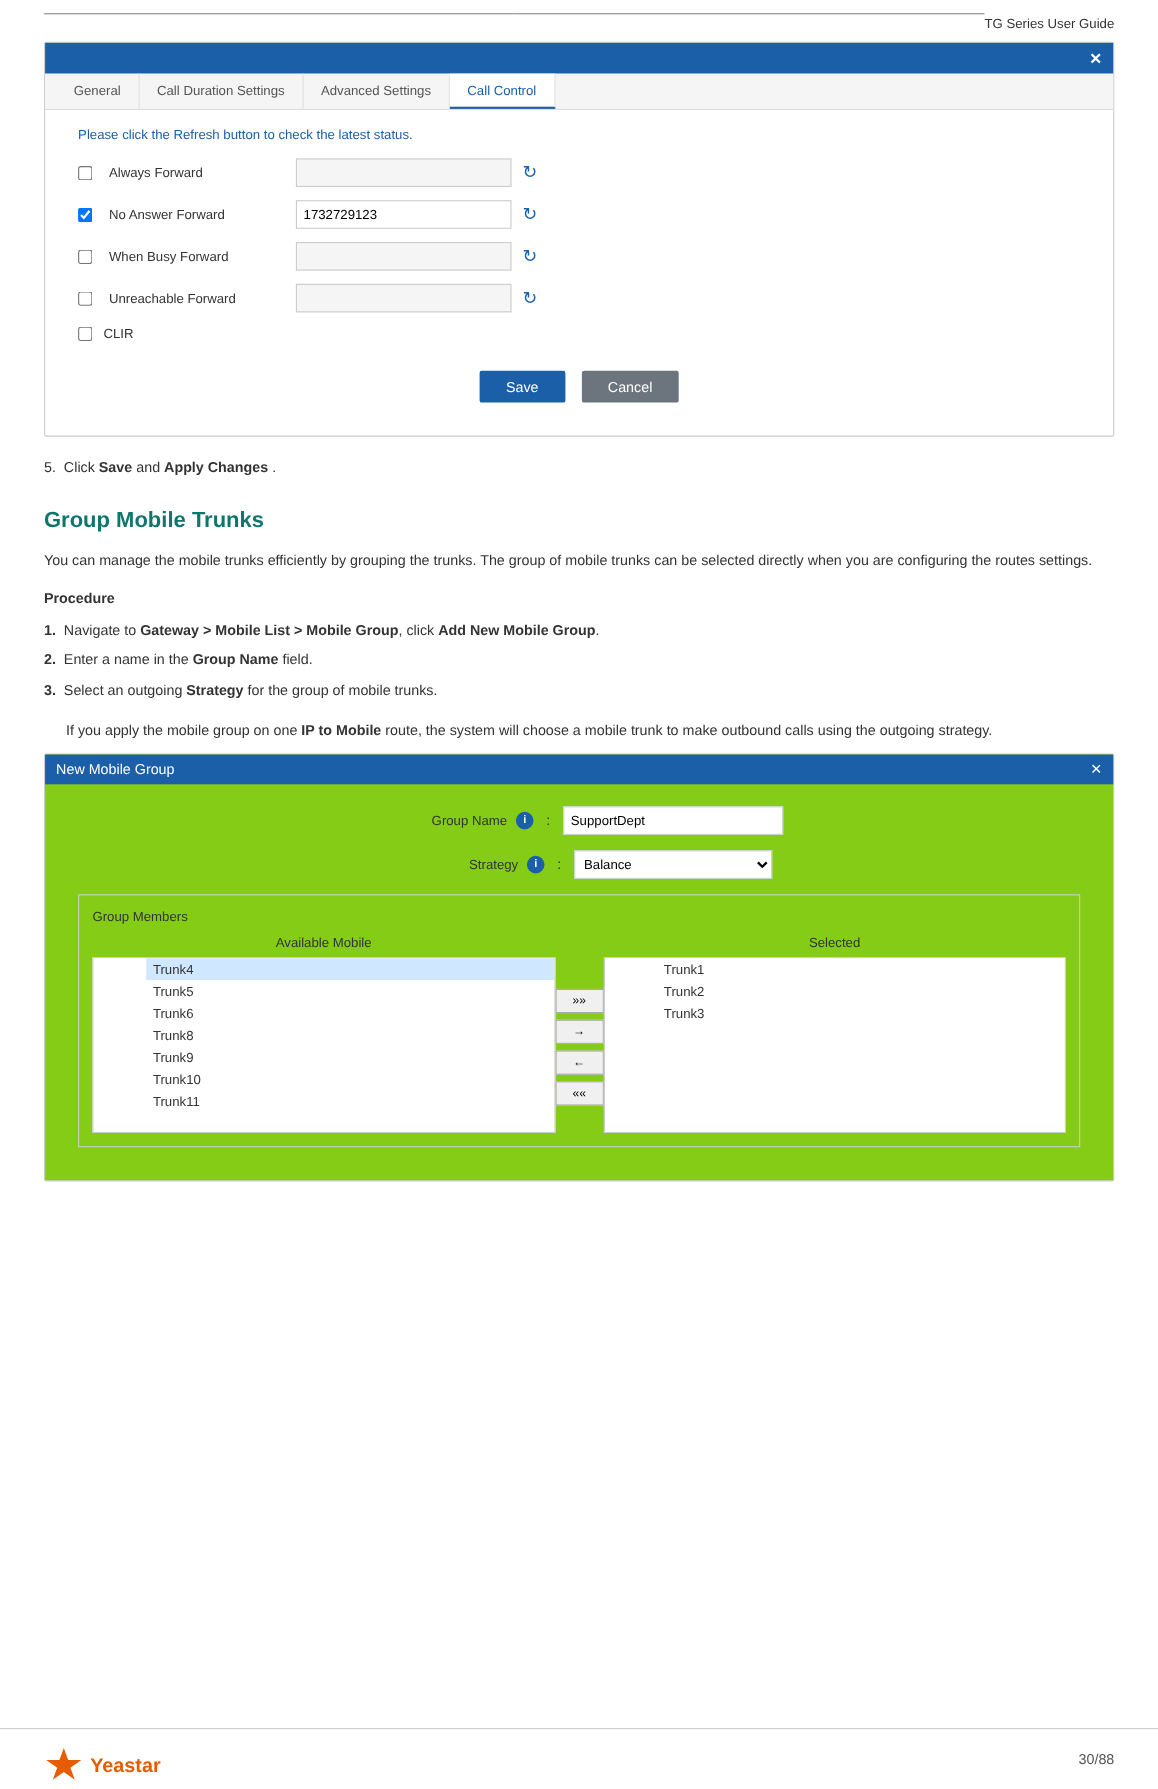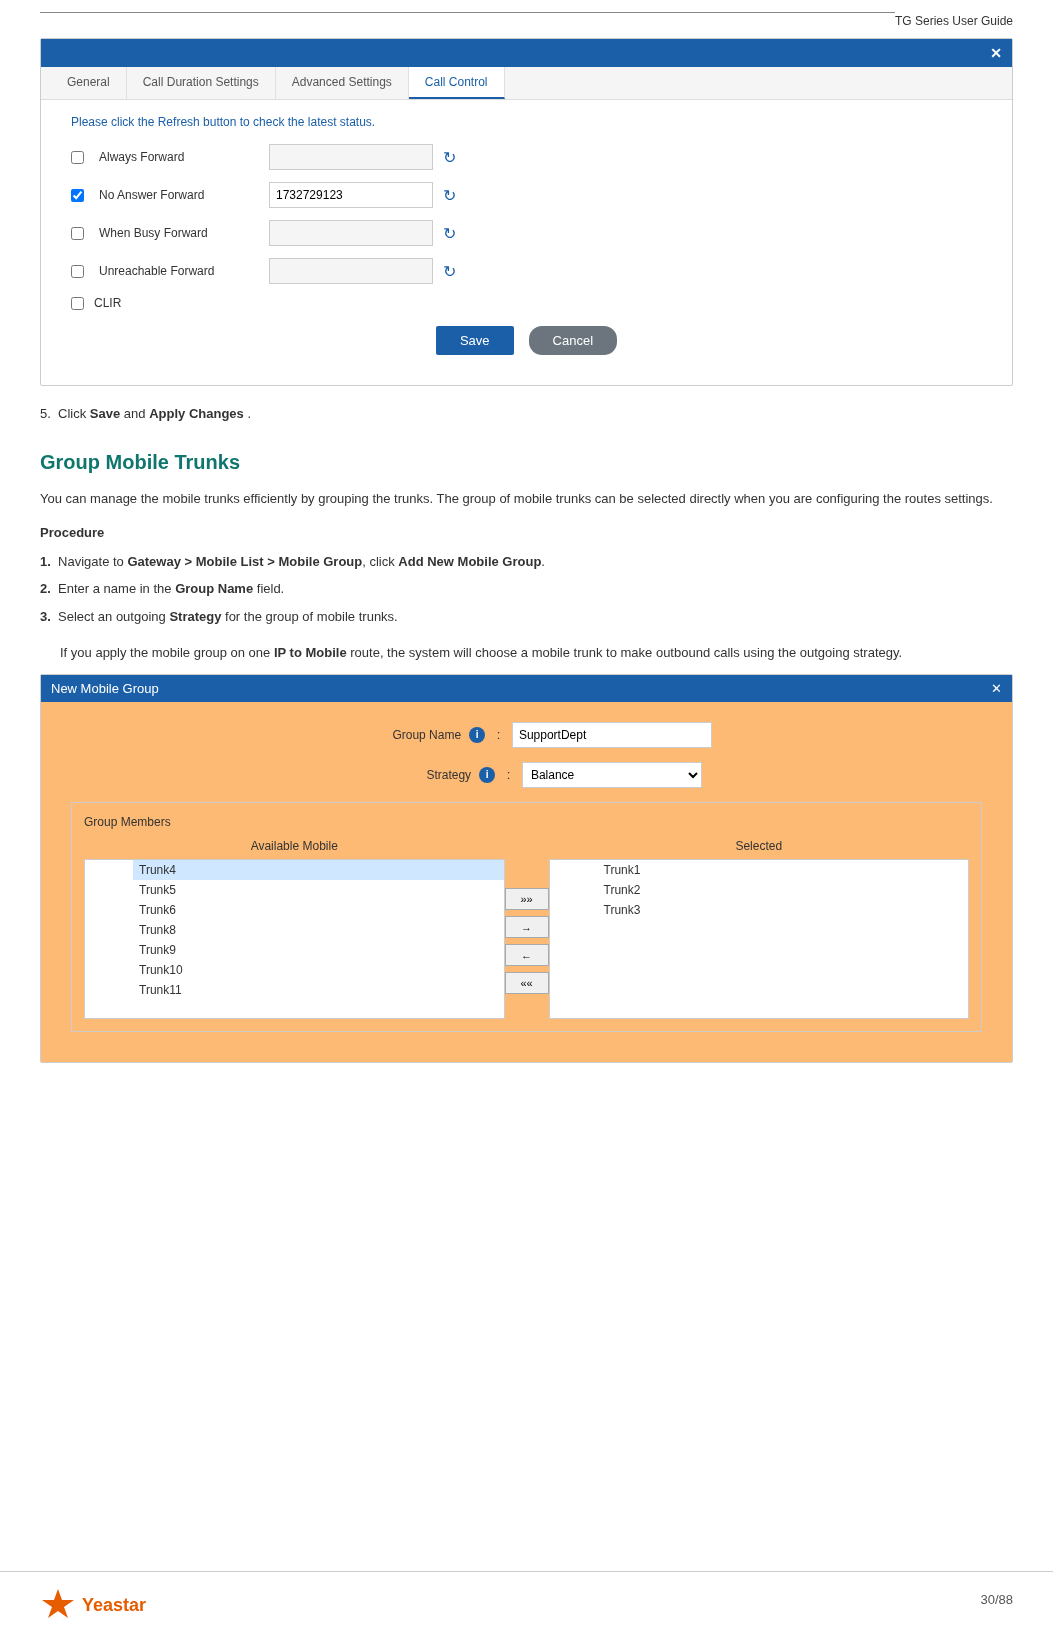--- a/index.html
+++ b/index.html
@@ -74,39 +74,39 @@
     }
     .form-row input[type="checkbox"] {
       margin-right: 5px;
     }
     .form-label {
       width: 160px;
       font-size: 12px;
       color: #333;
     }
     .form-input {
-      width: 164px;
+      width: 196px;
       height: 26px;
       border: 1px solid #ccc;
       padding: 2px 6px;
       font-size: 12px;
       background: #f5f5f5;
     }
     .form-input.has-value {
       background: #fff;
     }
     .refresh-icon {
       color: #1a5fa8;
       font-size: 16px;
       cursor: pointer;
     }
     .checkbox-only-row {
       display: flex;
       align-items: center;
-      margin-bottom: 1px;
+      margin-bottom: 12px;
       gap: 10px;
     }
     .dialog-footer {
       display: flex;
       justify-content: center;
       gap: 15px;
       padding: 15px 0 10px 0;
     }
     .btn-save {
       background: #1a5fa8;
@@ -117,21 +117,21 @@
       cursor: pointer;
       border-radius: 2px;
     }
     .btn-cancel {
       background: #6c757d;
       color: #fff;
       border: none;
       padding: 7px 24px;
       font-size: 13px;
       cursor: pointer;
-      border-radius: 13px;
+      border-radius: 2px;
     }
 
     
     .step-text {
       margin: 15px 0 30px 0;
       font-size: 13px;
     }
     .step-text strong {
       font-weight: bold;
     }
@@ -173,21 +173,21 @@
       font-size: 13px;
       line-height: 1.6;
       margin-bottom: 10px;
     }
 
     
     .dialog2 {
       border: 1px solid #ccc;
       border-radius: 2px;
       margin-bottom: 20px;
-      background: #fdba74;
+      background: #84cc16;
     }
     .dialog2-header {
       background: #1a5fa8;
       color: #fff;
       padding: 6px 10px;
       font-size: 13px;
       display: flex;
       justify-content: space-between;
       align-items: center;
     }

